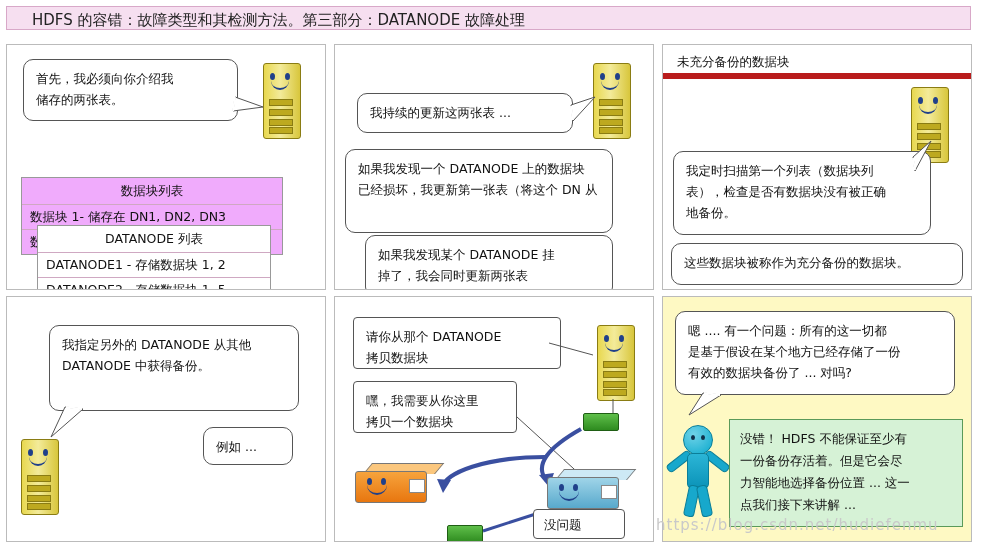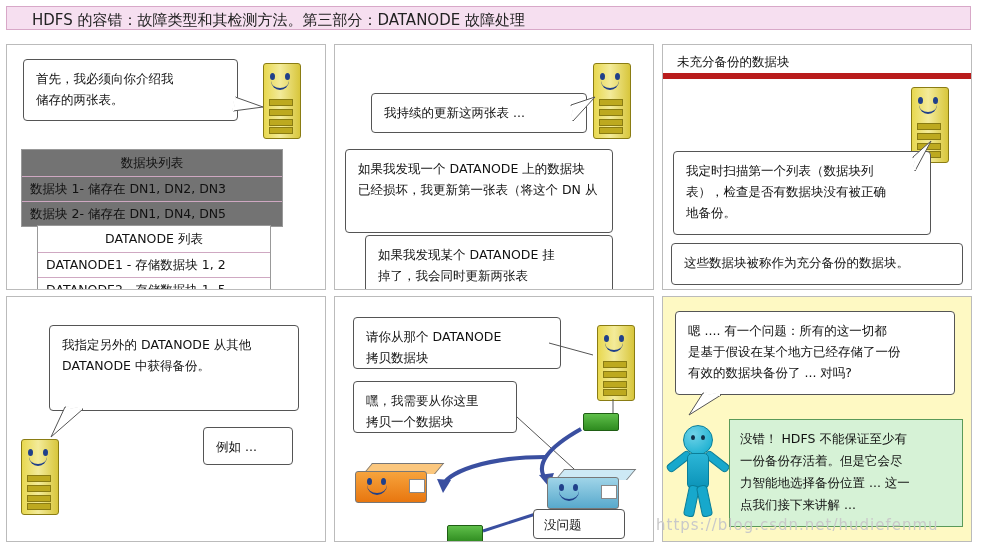--- a/index.html
+++ b/index.html
@@ -50,40 +50,40 @@
   #panel3 { left: 662px; top: 44px;  width: 310px; height: 246px; }
   #panel4 { left: 6px;   top: 296px; width: 320px; height: 246px; }
   #panel5 { left: 334px; top: 296px; width: 320px; height: 246px; }
   #panel6 { left: 662px; top: 296px; width: 310px; height: 246px; background: #fef9c3; }
 
   
   .bubble {
     position: absolute;
     background: #ffffff;
     border: 1px solid #555555;
-    border-radius: 4px;
+    border-radius: 10px;
     box-sizing: border-box;
     padding: 8px 12px;
     font-size: 12.5px;
     line-height: 21px;
     color: #111111;
   }
   .bubble.sharp { border-radius: 4px; }
   .bubble .line { white-space: nowrap; }
 
   
   .tbl {
     position: absolute;
     box-sizing: border-box;
     border: 1px solid #999999;
     font-size: 12.5px;
     line-height: 22px;
     color: #111111;
   }
-  .tbl.pink { background: #737373; }
+  .tbl.pink { background: #f0abfc; margin-top: 28px; }
   .tbl.plain { background: #ffffff; }
   .tbl .hdr {
     text-align: center;
     padding: 2px 0 2px 0;
   }
   .tbl .row {
     padding: 1px 8px;
     white-space: nowrap;
   }
   .tbl .row.bordered { border-top: 1px solid #cfa8c2; }
@@ -320,21 +320,21 @@
         <div class="eye l"></div>
           <div class="eye r"></div>
         <div class="smile"></div>
       </div>
       <div class="slot s1"></div>
         <div class="slot s2"></div>
       <div class="slot s3"></div>
         <div class="slot s4"></div>
     </div>
 
-    <div class="bubble" style="left:36px; top:48px; width:216px; height:40px;">
+    <div class="bubble" style="left:22px; top:48px; width:216px; height:40px;">
       <div class="line">我持续的更新这两张表 ...</div>
     </div>
     <svg class="overlay">
       <polygon points="236,60 260,52 238,76" fill="#ffffff" stroke="#555555" stroke-width="1"></polygon>
       <line x1="236" y1="61" x2="238" y2="75" stroke="#ffffff" stroke-width="2"></line>
     </svg>
 
     <div class="bubble" style="left:10px; top:104px; width:268px; height:84px;">
       <div class="line">如果我发现一个 DATANODE 上的数据块</div>
       <div class="line">已经损坏，我更新第一张表（将这个 DN 从</div>

